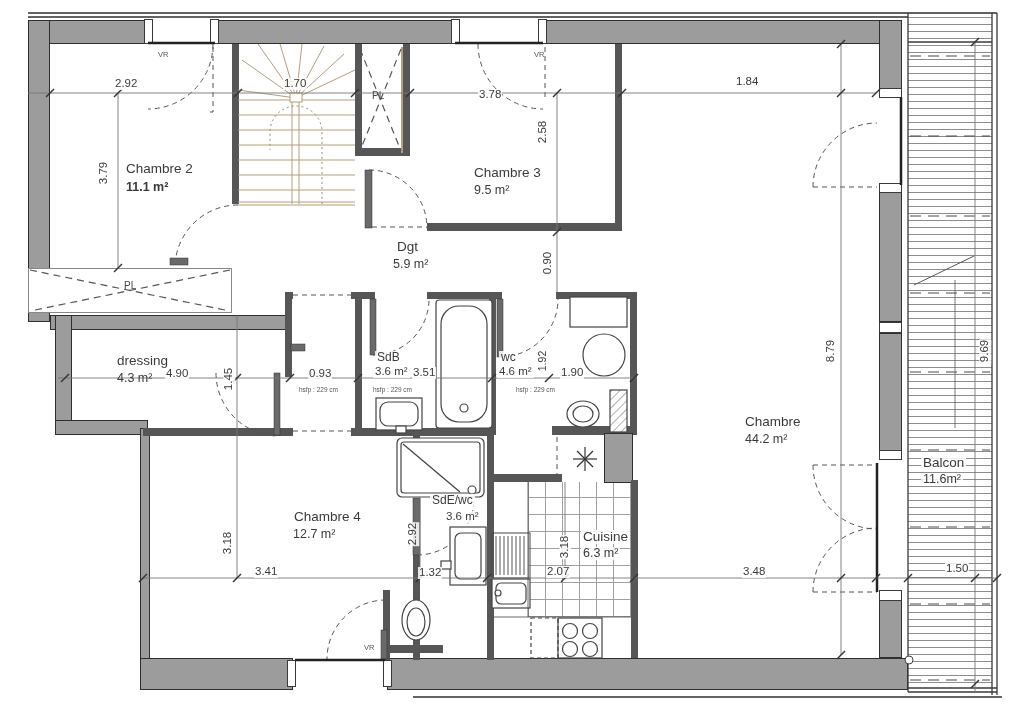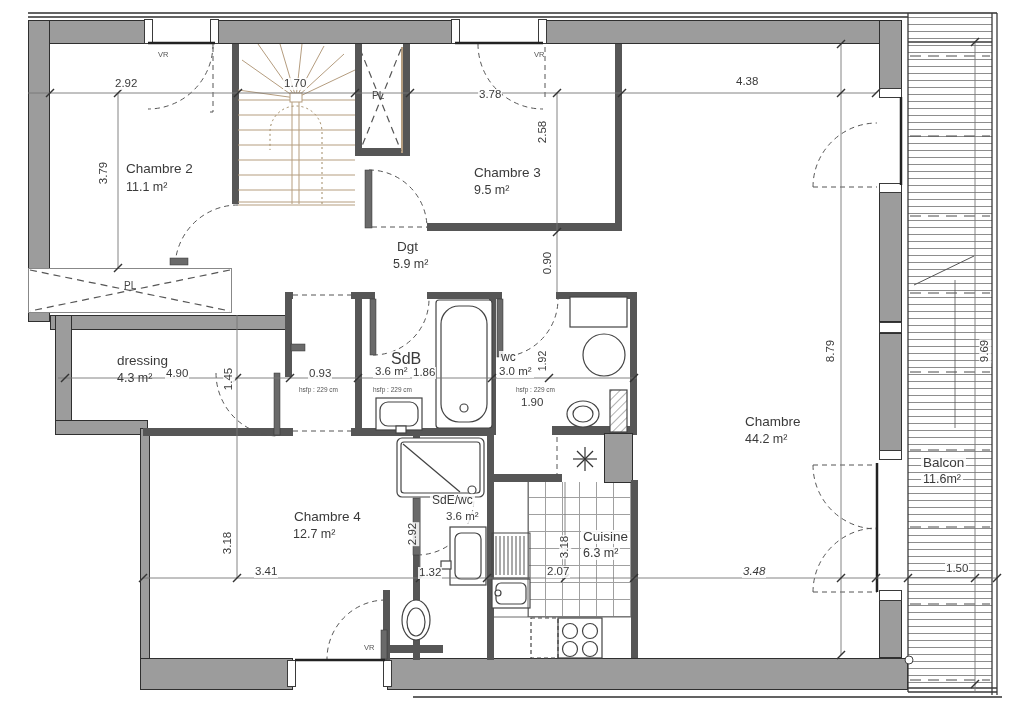--- a/index.html
+++ b/index.html
@@ -309,54 +309,54 @@
       <line x1="553" y1="236" x2="561" y2="228"></line>
         <line x1="114" y1="272" x2="122" y2="264"></line>
       <line x1="837" y1="48" x2="845" y2="40"></line>
         <line x1="837" y1="659" x2="845" y2="651"></line>
       <line x1="971" y1="46" x2="979" y2="38"></line>
         <line x1="971" y1="688" x2="979" y2="680"></line>
     </g>
   </svg>
 
   <div class="t rm" style="left:126px;top:162px;">Chambre 2</div>
-  <div class="t ar" style="left:126px;top:181px;">11.1 m²</div>
+  <div class="t ar" style="left:126px;top:181px;font-weight:bold;">11.1 m²</div>
   <div class="t rm" style="left:474px;top:166px;">Chambre 3</div>
   <div class="t ar" style="left:474px;top:184px;">9.5 m²</div>
   <div class="t rm" style="left:397px;top:240px;">Dgt</div>
   <div class="t ar" style="left:393px;top:258px;">5.9 m²</div>
   <div class="t rm" style="left:117px;top:354px;">dressing</div>
   <div class="t ar" style="left:117px;top:372px;">4.3 m²</div>
-  <div class="t rm halo" style="left:389px;top:351px;font-size:16px;">SdB</div>
+  <div class="t rm halo" style="left:375px;top:351px;font-size:12px;">SdB</div>
   <div class="t ar halo" style="left:373px;top:366px;font-size:11.5px;">3.6 m²</div>
   <div class="t rm halo" style="left:499px;top:351px;font-size:12px;">wc</div>
-  <div class="t ar halo" style="left:497px;top:366px;font-size:11.5px;">3.0 m²</div>
+  <div class="t ar halo" style="left:497px;top:366px;font-size:11.5px;">4.6 m²</div>
   <div class="t rm" style="left:294px;top:510px;">Chambre 4</div>
   <div class="t ar" style="left:293px;top:528px;">12.7 m²</div>
   <div class="t rm halo" style="left:430px;top:494px;font-size:12px;">SdE/wc</div>
   <div class="t ar halo" style="left:444px;top:511px;font-size:11.5px;">3.6 m²</div>
   <div class="t rm halo" style="left:581px;top:530px;">Cuisine</div>
   <div class="t ar halo" style="left:581px;top:547px;">6.3 m²</div>
   <div class="t rm" style="left:745px;top:415px;">Chambre</div>
   <div class="t ar" style="left:745px;top:433px;">44.2 m²</div>
   <div class="t rm halo" style="left:921px;top:456px;text-align:right;">Balcon</div>
   <div class="t ar halo" style="left:921px;top:473px;">11.6m²</div>
 
   <div class="t dim" style="left:114px;top:78px;">2.92</div>
   <div class="t dim" style="left:283px;top:78px;">1.70</div>
   <div class="t dim" style="left:478px;top:89px;">3.78</div>
-  <div class="t dim" style="left:735px;top:76px;">4.38</div>
+  <div class="t dim" style="left:735px;top:76px;">1.84</div>
   <div class="t dim" style="left:165px;top:368px;">4.90</div>
   <div class="t dim" style="left:308px;top:368px;">0.93</div>
-  <div class="t dim" style="left:412px;top:367px;">1.86</div>
-  <div class="t dim" style="left:520px;top:367px;margin-top:30px;">1.90</div>
+  <div class="t dim" style="left:412px;top:367px;">3.51</div>
+  <div class="t dim" style="left:560px;top:367px;">1.90</div>
   <div class="t dim" style="left:254px;top:566px;">3.41</div>
   <div class="t dim" style="left:418px;top:567px;">1.32</div>
   <div class="t dim" style="left:546px;top:566px;">2.07</div>
-  <div class="t dim" style="left:742px;top:566px;font-style:italic;">3.48</div>
+  <div class="t dim" style="left:742px;top:566px;">3.48</div>
   <div class="t dim" style="left:945px;top:563px;">1.50</div>
 
   <div class="t vdim" style="left:104px;top:173px;">3.79</div>
   <div class="t vdim" style="left:543px;top:132px;">2.58</div>
   <div class="t vdim" style="left:548px;top:263px;">0.90</div>
   <div class="t vdim" style="left:229px;top:379px;">1.45</div>
   <div class="t vdim" style="left:542px;top:361px;font-size:10.5px;">1.92</div>
   <div class="t vdim" style="left:228px;top:543px;">3.18</div>
   <div class="t vdim" style="left:413px;top:534px;">2.92</div>
   <div class="t vdim" style="left:565px;top:547px;">3.18</div>

